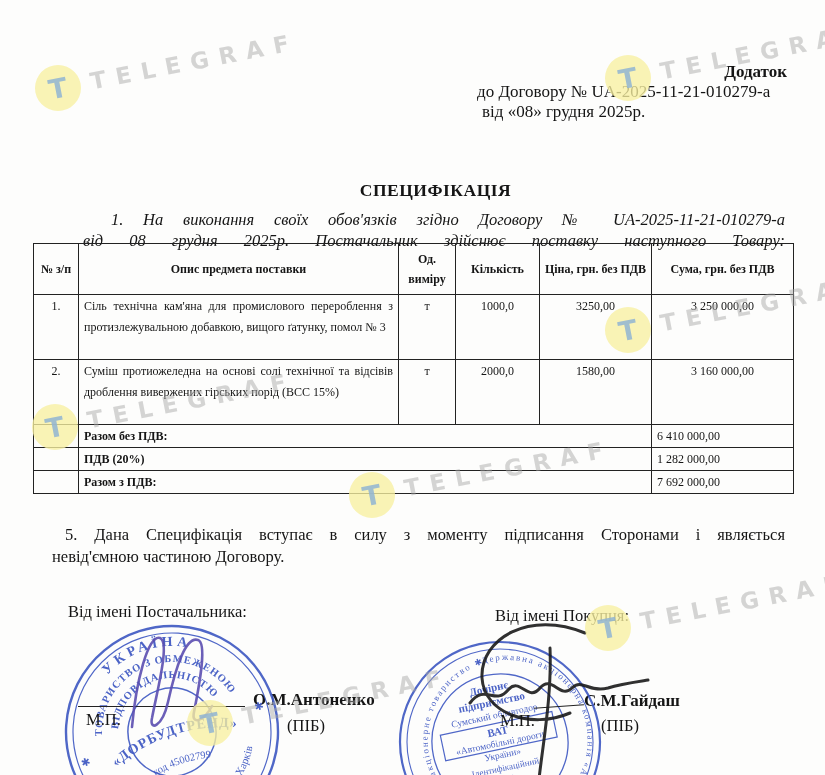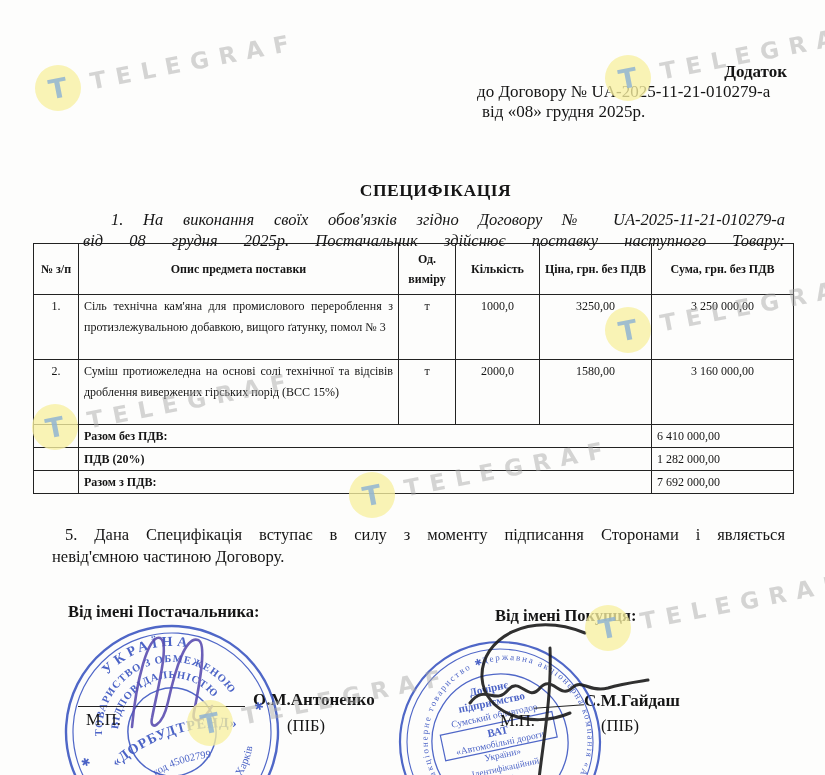--- a/index.html
+++ b/index.html
@@ -29,21 +29,21 @@
   table.spec th{font-weight:bold;text-align:center;vertical-align:middle;line-height:20px;height:46px;padding:2px 3px;}
   th.qty-h{word-break:break-all;}
   td.c-num{text-align:center;line-height:21px;}
   td.c-desc{text-align:justify;line-height:21px;height:62px;}
   td.c-mid{text-align:center;line-height:21px;}
   tr.total-row td{height:20px;line-height:20px;}
   td.t-label{font-weight:bold;text-align:left;padding-left:6px;}
   td.t-value{text-align:left;}
 
   
-  .sig-label{font-weight:bold;font-size:16.5px;}
+  .sig-label{font-weight:normal;font-size:16.5px;}
   .sig-line{border-top:1.6px solid #222;height:0;}
   .mp{font-size:16.5px;}
   .sig-name{font-weight:bold;font-size:17px;}
   .pib{font-size:16.5px;}
 
   
   .wm{position:absolute;display:flex;align-items:center;gap:10px;transform:rotate(-11deg);transform-origin:23px 23px;pointer-events:none;z-index:60;}
   .wm-logo{width:46px;height:46px;border-radius:50%;background:rgba(247,239,160,.78);display:flex;align-items:center;justify-content:center;flex:0 0 auto;}
   .wm-t{color:rgba(145,180,210,.85);font-family:"DejaVu Sans",sans-serif;font-weight:bold;font-size:27px;line-height:1;}
   .wm-text{font-family:"DejaVu Sans",sans-serif;font-weight:bold;font-size:23px;letter-spacing:10px;color:rgba(168,168,168,.48);white-space:nowrap;}

